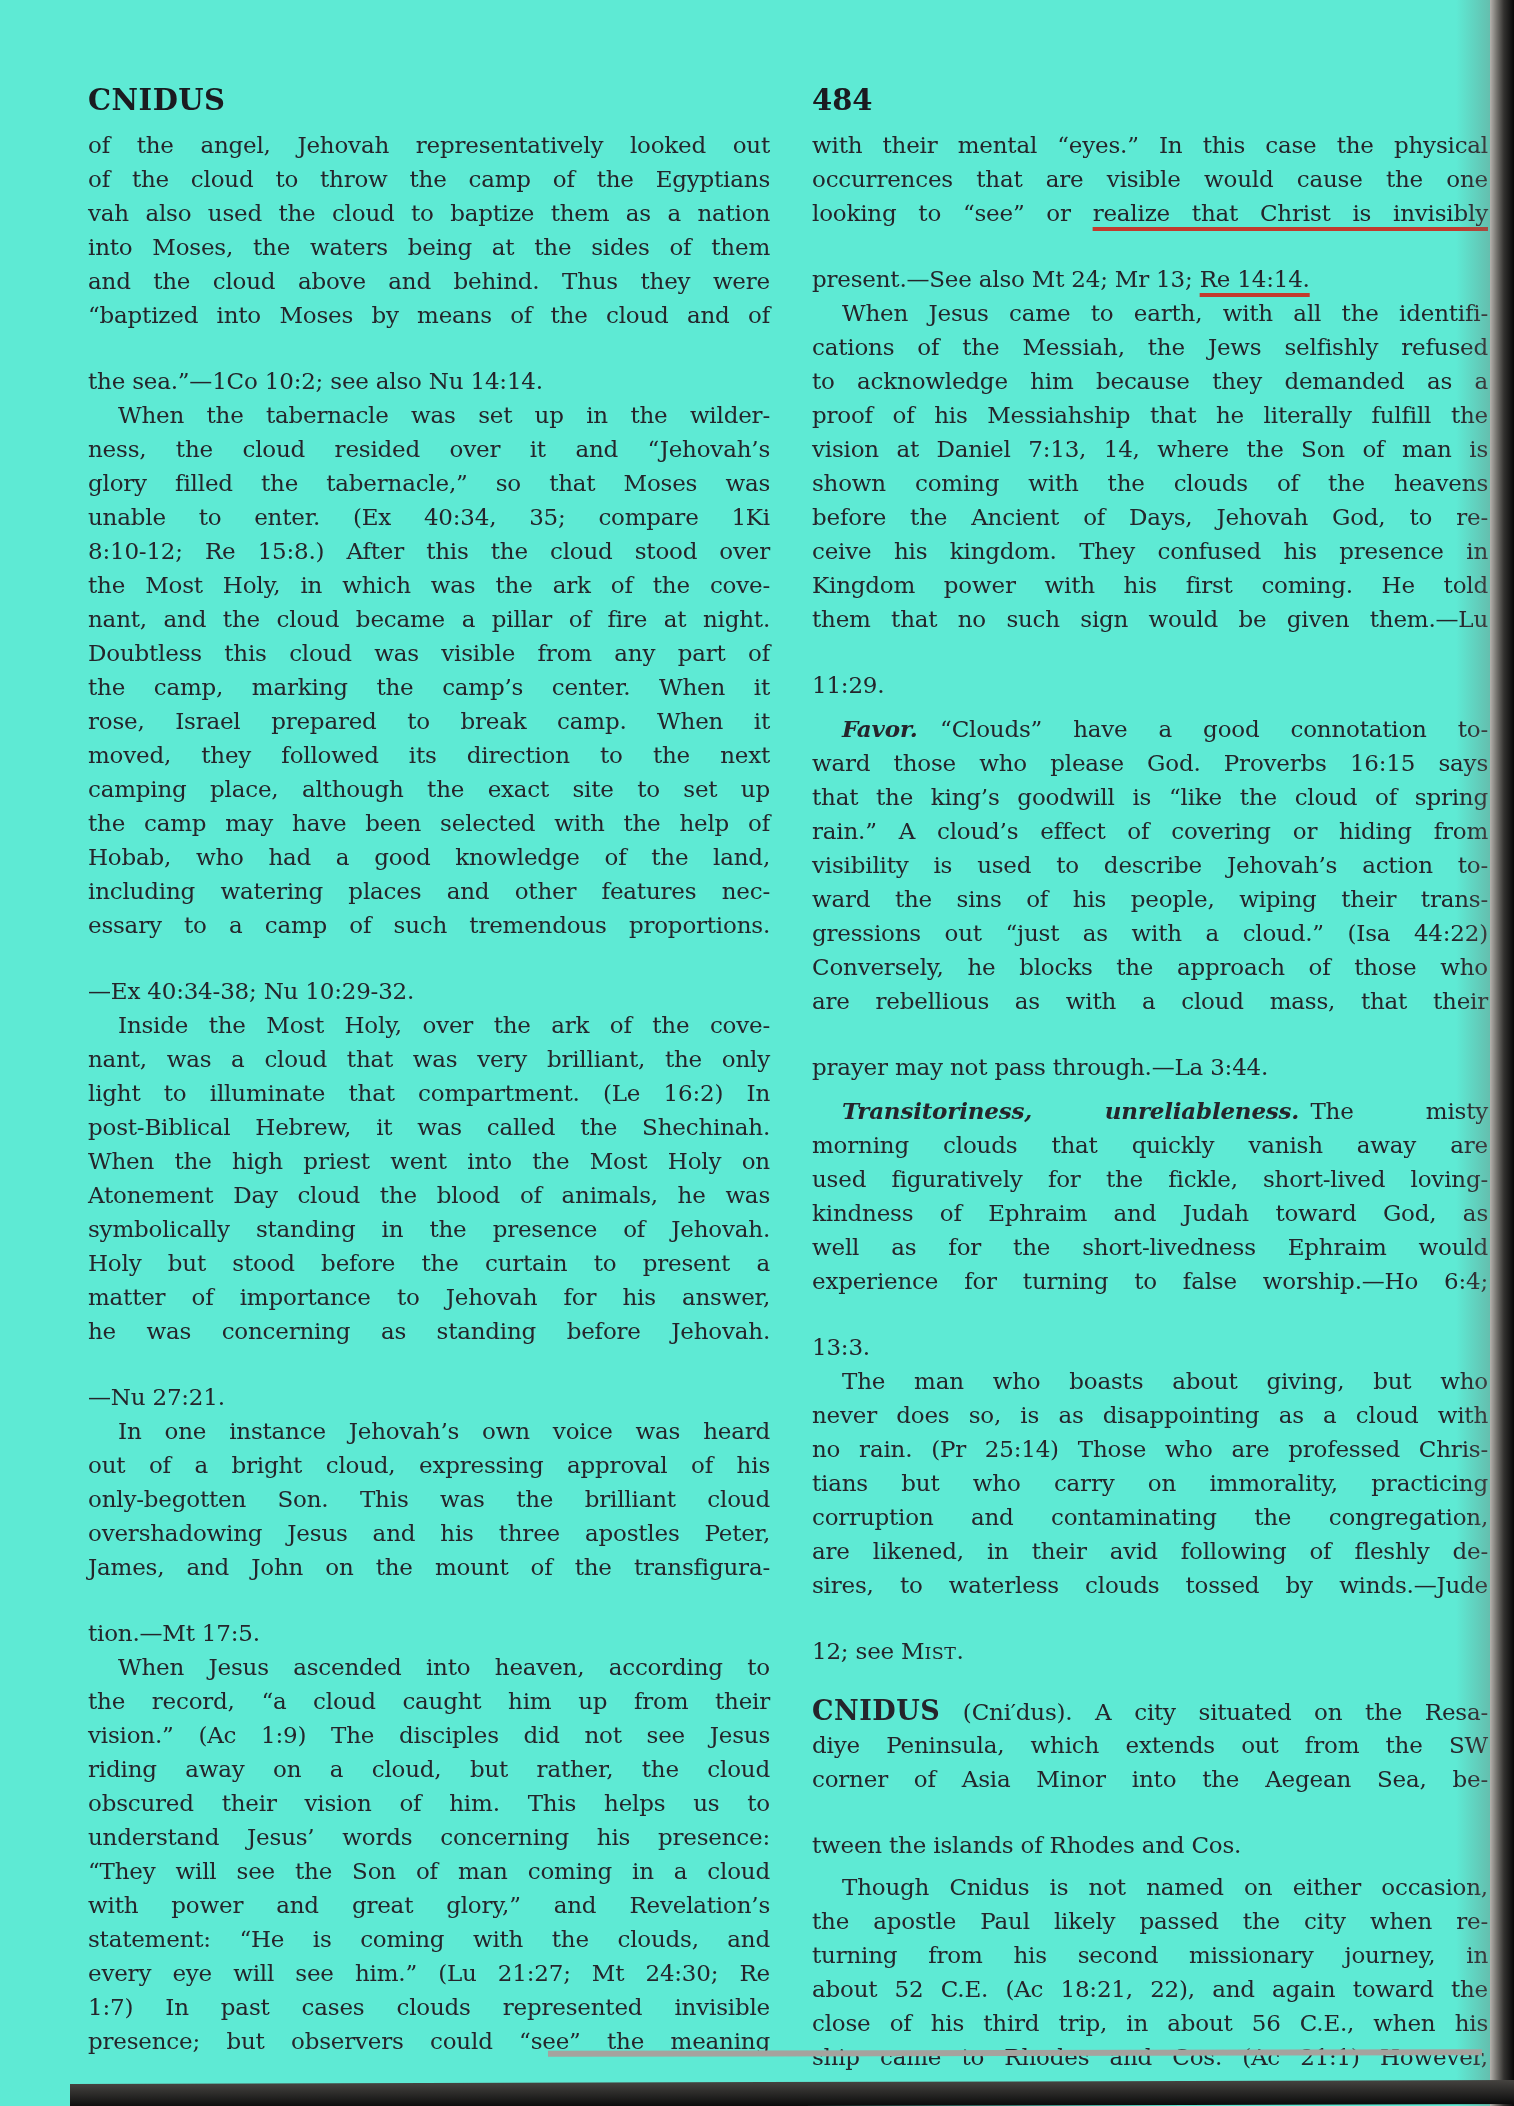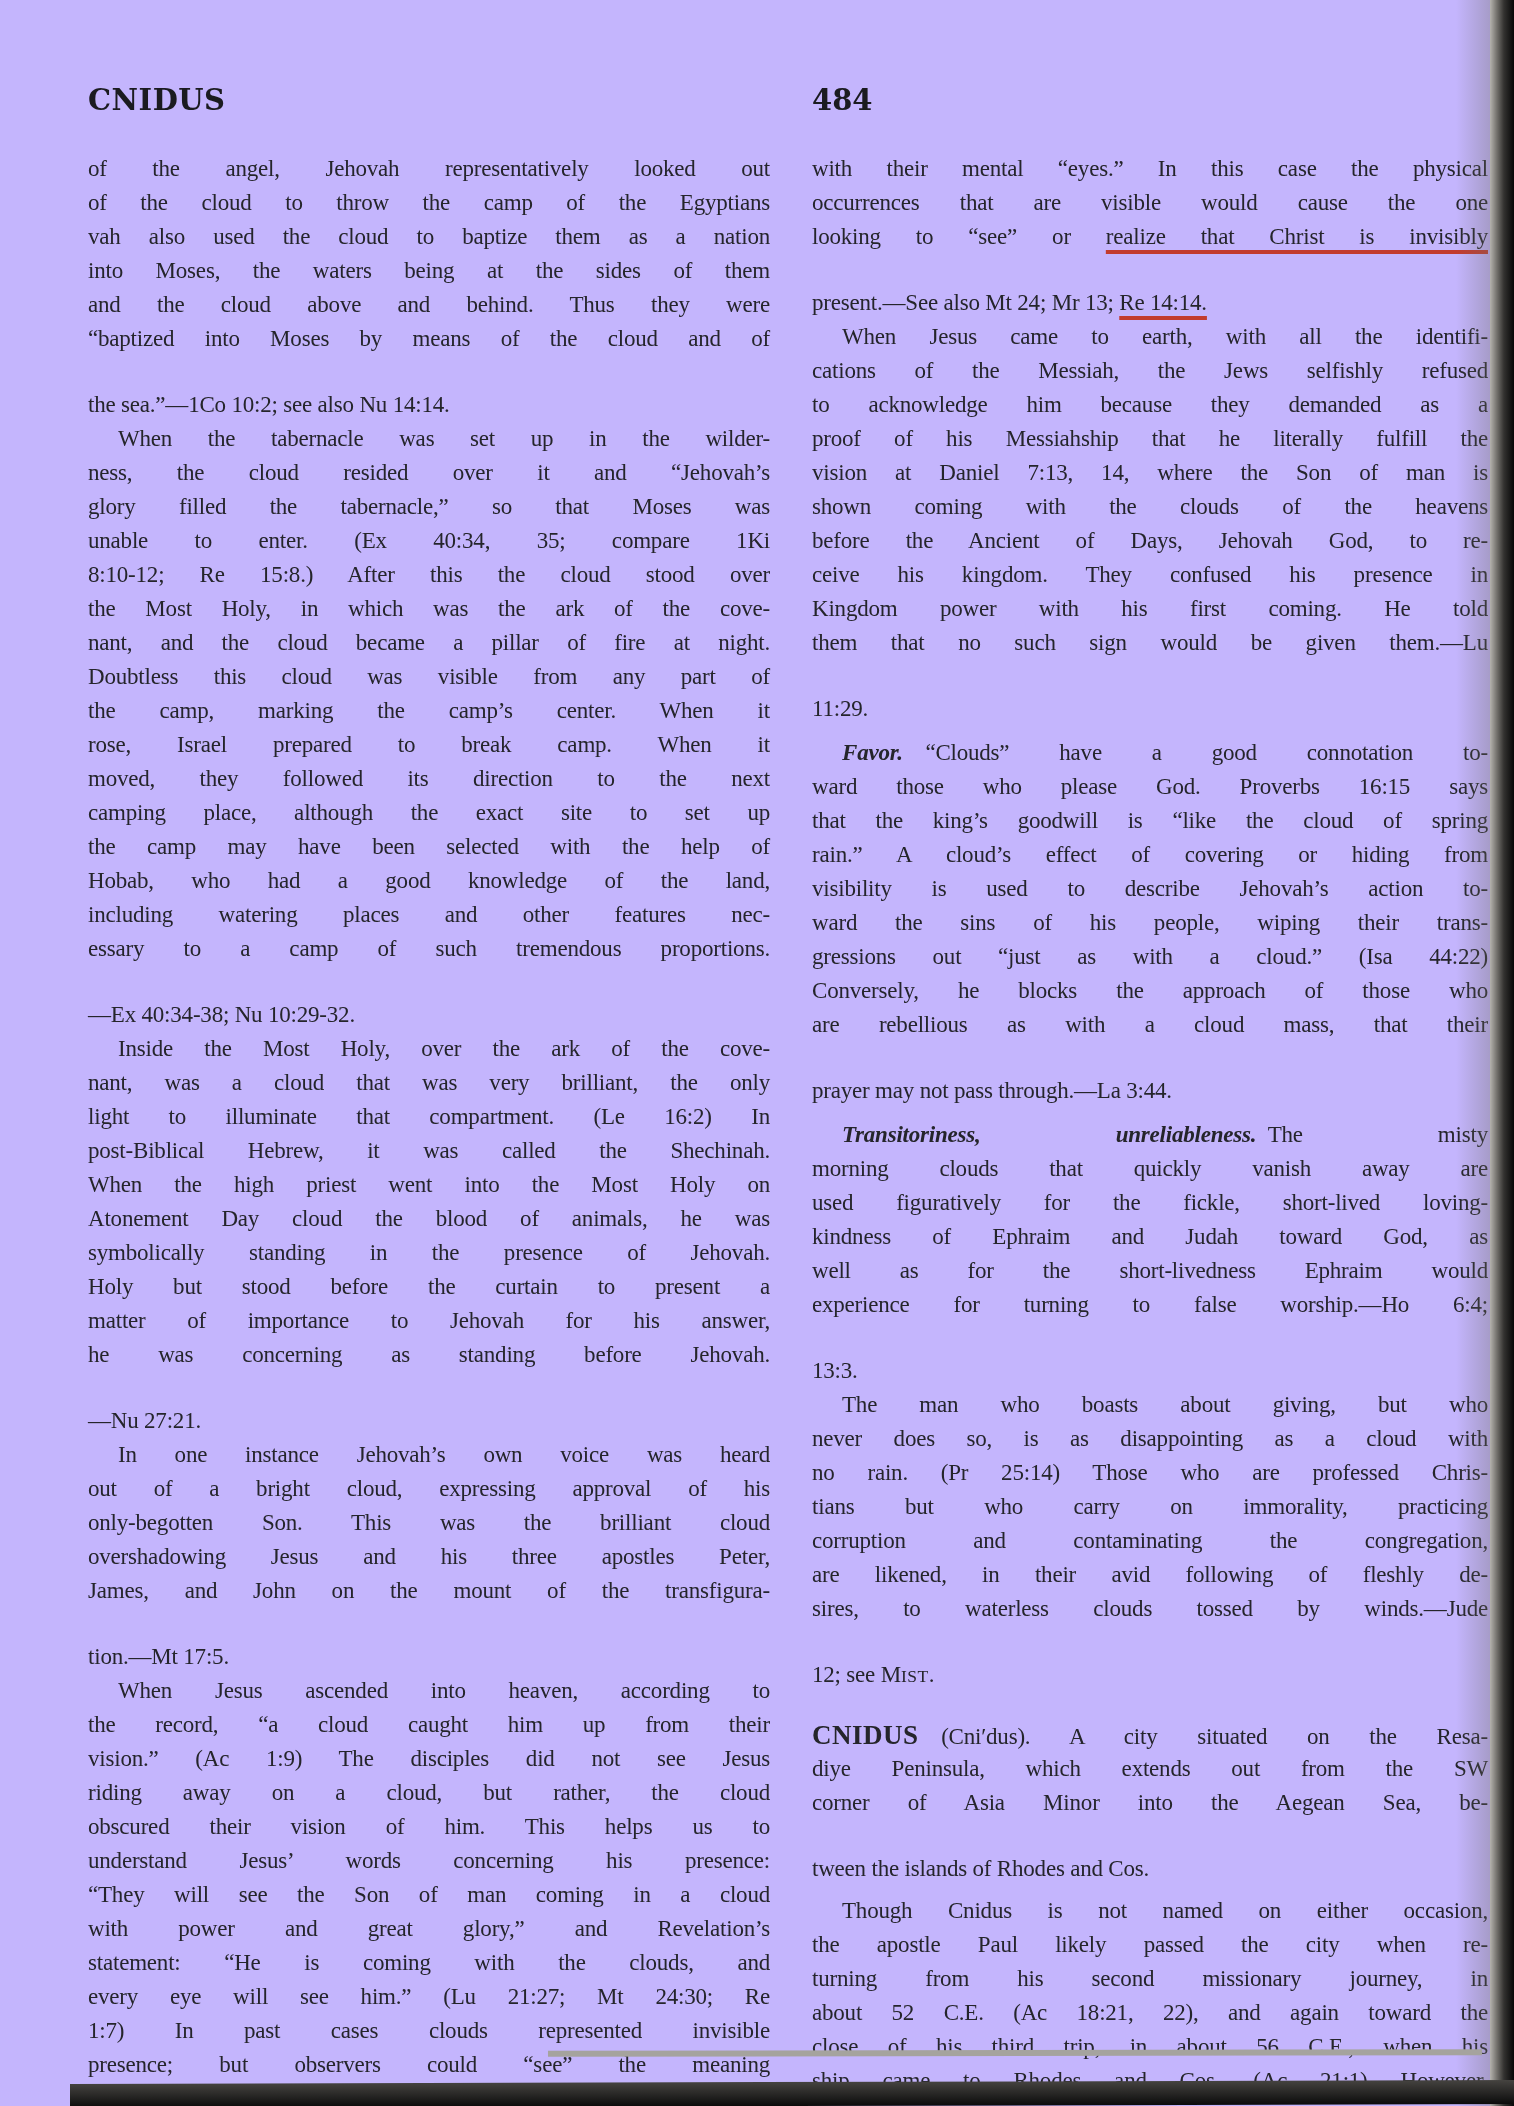--- a/index.html
+++ b/index.html
@@ -1,28 +1,28 @@
 <!DOCTYPE html>
 <html style="--red: #c23b2e;"><head>
 <meta charset="utf-8">
 <style>
   html,body{margin:0;padding:0;background:#e8e7e3;}
   .page{
-    position:relative;width:1514px;height:2106px;background:#c4b5fd;
+    position:relative;width:1514px;height:2106px;background:#5eead4;
     overflow:hidden;font-family:"DejaVu Serif",serif;color:#25252b;
   }
   .guide{
     position:absolute;left:88px;top:86px;font-weight:bold;font-size:29px;
     letter-spacing:.5px;line-height:1;color:#1b1b20;
   }
   .pagenum{
     position:absolute;left:812px;top:86px;width:676px;text-align:left;
     font-weight:bold;font-size:29px;line-height:1;color:#1b1b20;
   }
-  .col{position:absolute;top:152px;font-family:Liberation Serif, serif;}
+  .col{position:absolute;top:128px;}
   #colL{left:88px;width:682px;}
   #colR{left:812px;width:676px;}
   .ln{
     font-size:23px;line-height:34px;height:34px;letter-spacing:-.2px;
     text-align:justify;text-align-last:justify;white-space:normal;
   }
   .ln.end{text-align-last:auto;margin-top:32px;}
   .ln.ind{text-indent:30px;}
   .bi{font-weight:bold;font-style:italic;}
   .hw{font-weight:bold;font-size:27px;letter-spacing:.5px;}

